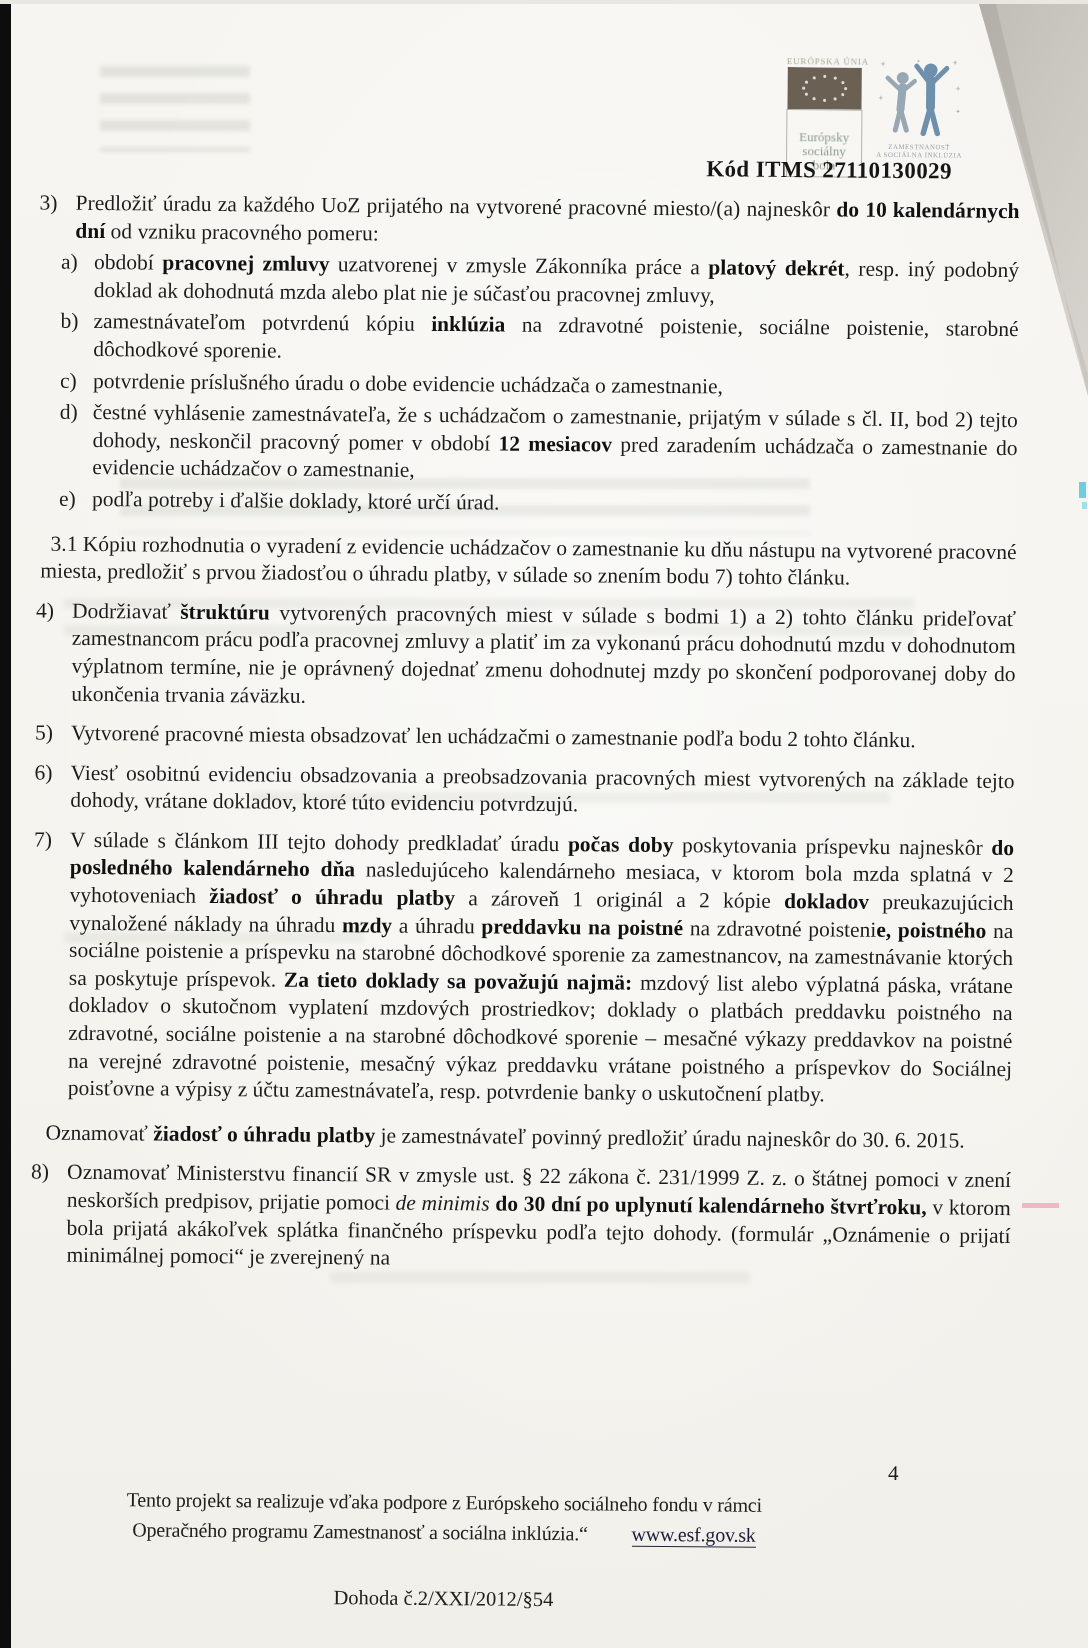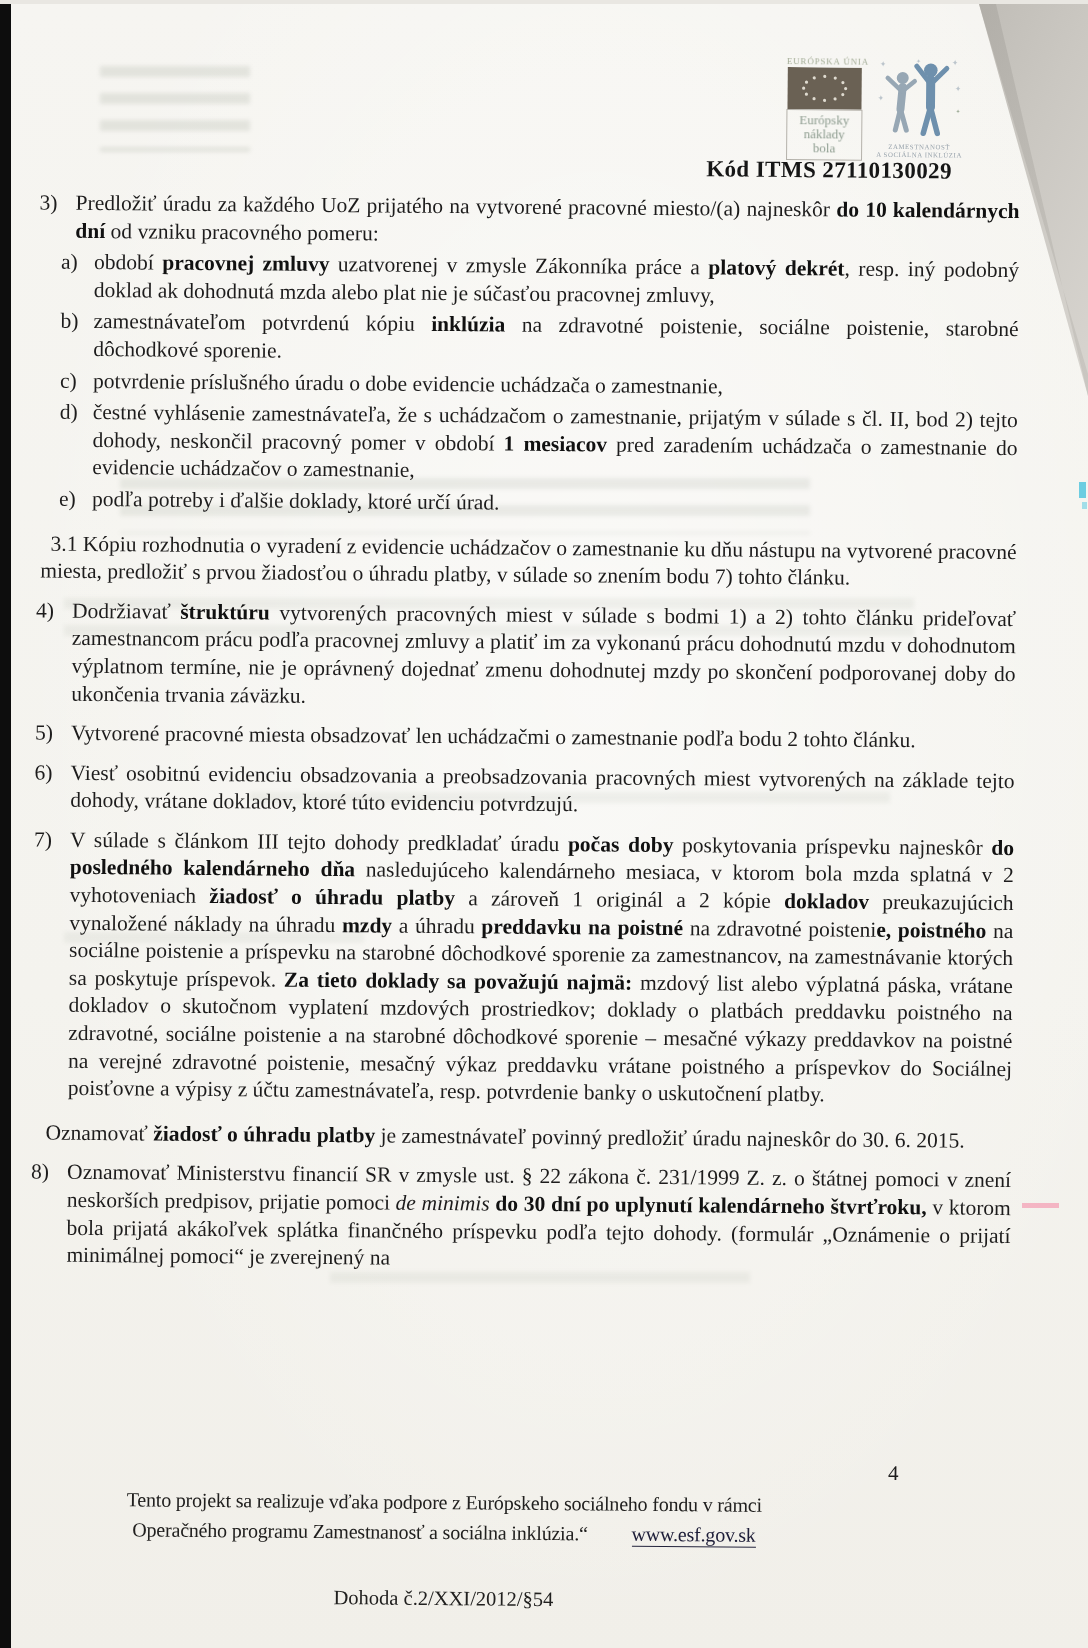--- a/index.html
+++ b/index.html
@@ -22,21 +22,21 @@
     clip-path:polygon(9px 0,26px 0,100% 100%,100% 370px);
     background:linear-gradient(115deg,#a9a6a0,#c3c0ba);opacity:.65;}
   .content{position:absolute;left:0;top:0;width:1088px;height:1648px;
     transform:rotate(0.5deg);transform-origin:1010px 160px;}
 
   
   .logos{position:absolute;left:786px;top:54px;display:flex;gap:12px;align-items:flex-start;}
   .eu{width:76px;text-align:center;}
   .eu-top{font-size:9px;letter-spacing:.8px;color:#a4ad97;filter:blur(.6px);white-space:nowrap;}
   .eu-flag{margin-top:1px;display:block;}
-  .eu-box{border:1px solid #b4b1aa;margin-top:0;padding:3px 2px 4px;}
+  .eu-box{border:1px solid #b4b1aa;margin-top:0;padding:20px 2px 4px;}
   .eu-box div{font-size:13px;line-height:14px;color:#8e9d90;filter:blur(.4px);}
   .zasi{width:90px;text-align:center;}
   .zasi-cap{font-size:6.8px;line-height:8px;letter-spacing:.6px;color:#97a2ab;white-space:nowrap;}
 
   .kod{position:absolute;left:0;top:155px;width:952px;text-align:right;
     font-weight:bold;font-size:23px;letter-spacing:.4px;color:#161616;}
 
   
   .bodytext{position:absolute;left:28px;top:182px;width:992px;
     font-size:21.5px;line-height:27.6px;}
@@ -105,21 +105,21 @@
             <circle cx="17" cy="21" r="1.6"></circle>
               <circle cx="19.8" cy="15" r="1.6"></circle>
             <circle cx="27.5" cy="10.6" r="1.6"></circle>
               <circle cx="38" cy="9" r="1.6"></circle>
             <circle cx="48.5" cy="10.6" r="1.6"></circle>
               <circle cx="56.2" cy="15" r="1.6"></circle>
           </g>
         </svg>
         <div class="eu-box">
           <div>Európsky</div>
-          <div>náklady</div>
+          <div>sociálny</div>
           <div>bola</div>
         </div>
       </div>
       <div class="zasi">
         <svg width="88" height="82" viewBox="0 0 88 82">
           <g fill="none" stroke="#97a7b4" stroke-linecap="round">
             <circle cx="27" cy="21" r="6" fill="#97a7b4" stroke="none"></circle>
             <path d="M27,30 L25,52" stroke-width="8"></path>
             <path d="M26,34 L12,21" stroke-width="4.5"></path>
             <path d="M27,34 L39,24" stroke-width="4.5"></path>
@@ -148,21 +148,21 @@
       </div>
     </div>
 
     <div class="kod">Kód  ITMS 27110130029</div>
 
     <div class="bodytext">
         <div class="para p-l0"><span class="marker">3)</span><span>Predložiť úradu za každého UoZ prijatého na vytvorené pracovné miesto/(a) najneskôr </span><b>do 10 kalendárnych dní</b><span> od vzniku pracovného pomeru:</span></div>
         <div class="para p-l1"><span class="marker">a)</span><span>období </span><b>pracovnej zmluvy</b><span> uzatvorenej v zmysle Zákonníka práce a </span><b>platový dekrét</b><span>, resp. iný podobný doklad ak dohodnutá mzda alebo plat nie je súčasťou pracovnej zmluvy,</span></div>
         <div class="para p-l1"><span class="marker">b)</span><span>zamestnávateľom potvrdenú kópiu </span><b>inklúzia</b><span> na zdravotné poistenie, sociálne poistenie, starobné dôchodkové sporenie.</span></div>
         <div class="para p-l1"><span class="marker">c)</span><span>potvrdenie príslušného úradu o dobe evidencie uchádzača o zamestnanie,</span></div>
-        <div class="para p-l1"><span class="marker">d)</span><span>čestné vyhlásenie zamestnávateľa, že s uchádzačom o zamestnanie, prijatým v súlade s čl. II, bod 2) tejto dohody, neskončil pracovný pomer v období </span><b>1 mesiacov</b><span> pred zaradením uchádzača o zamestnanie do evidencie uchádzačov o zamestnanie,</span></div>
+        <div class="para p-l1"><span class="marker">d)</span><span>čestné vyhlásenie zamestnávateľa, že s uchádzačom o zamestnanie, prijatým v súlade s čl. II, bod 2) tejto dohody, neskončil pracovný pomer v období </span><b>12 mesiacov</b><span> pred zaradením uchádzača o zamestnanie do evidencie uchádzačov o zamestnanie,</span></div>
         <div class="para p-l1"><span class="marker">e)</span><span>podľa potreby i ďalšie doklady, ktoré určí úrad.</span></div>
         <div class="para p-plain"><span>3.1 Kópiu rozhodnutia o vyradení z evidencie uchádzačov o zamestnanie ku dňu nástupu na vytvorené pracovné miesta, predložiť s prvou žiadosťou o úhradu platby, v súlade so znením bodu 7) tohto článku.</span></div>
         <div class="para p-l0"><span class="marker">4)</span><span>Dodržiavať </span><b>štruktúru</b><span> vytvorených pracovných miest v súlade s bodmi 1) a 2) tohto článku prideľovať zamestnancom prácu podľa pracovnej zmluvy a platiť im za vykonanú prácu dohodnutú mzdu v dohodnutom výplatnom termíne, nie je oprávnený dojednať zmenu dohodnutej mzdy po skončení podporovanej doby do ukončenia trvania záväzku.</span></div>
         <div class="para p-l0"><span class="marker">5)</span><span>Vytvorené pracovné miesta obsadzovať len uchádzačmi o zamestnanie podľa bodu 2 tohto článku.</span></div>
         <div class="para p-l0"><span class="marker">6)</span><span>Viesť osobitnú evidenciu obsadzovania a preobsadzovania pracovných miest vytvorených na základe tejto dohody, vrátane dokladov, ktoré túto evidenciu potvrdzujú.</span></div>
         <div class="para p-l0"><span class="marker">7)</span><span>V súlade s článkom III tejto dohody predkladať úradu </span><b>počas doby</b><span> poskytovania príspevku najneskôr </span><b>do posledného kalendárneho dňa</b><span> nasledujúceho kalendárneho mesiaca, v ktorom bola mzda splatná v 2 vyhotoveniach </span><b>žiadosť o úhradu platby</b><span> a zároveň 1 originál a 2 kópie </span><b>dokladov</b><span> preukazujúcich vynaložené náklady na úhradu </span><b>mzdy</b><span> a úhradu </span><b>preddavku na poistné</b><span> na zdravotné poisteni</span><b>e, poistného</b><span> na sociálne poistenie a príspevku na starobné dôchodkové sporenie za zamestnancov, na zamestnávanie ktorých sa poskytuje príspevok. </span><b>Za tieto doklady sa považujú najmä:</b><span> mzdový list alebo výplatná páska, vrátane dokladov o skutočnom vyplatení mzdových prostriedkov; doklady o platbách preddavku poistného na zdravotné, sociálne poistenie a na starobné dôchodkové sporenie – mesačné výkazy preddavkov na poistné na verejné zdravotné poistenie, mesačný výkaz preddavku vrátane poistného a príspevkov do Sociálnej poisťovne a výpisy z účtu zamestnávateľa, resp. potvrdenie banky o uskutočnení platby.</span></div>
         <div class="para p-plain"><span>Oznamovať </span><b>žiadosť o úhradu platby</b><span> je zamestnávateľ povinný predložiť úradu najneskôr do 30. 6. 2015.</span></div>
         <div class="para p-l0"><span class="marker">8)</span><span>Oznamovať Ministerstvu financií SR v zmysle ust. § 22 zákona č. 231/1999 Z. z. o štátnej pomoci v znení neskorších predpisov, prijatie pomoci </span><i>de minimis</i><span> </span><b>do 30 dní po uplynutí kalendárneho štvrťroku,</b><span> v ktorom bola prijatá akákoľvek splátka finančného príspevku podľa tejto dohody. (formulár „Oznámenie o prijatí minimálnej pomoci“ je zverejnený na</span></div>
       </div>
 

